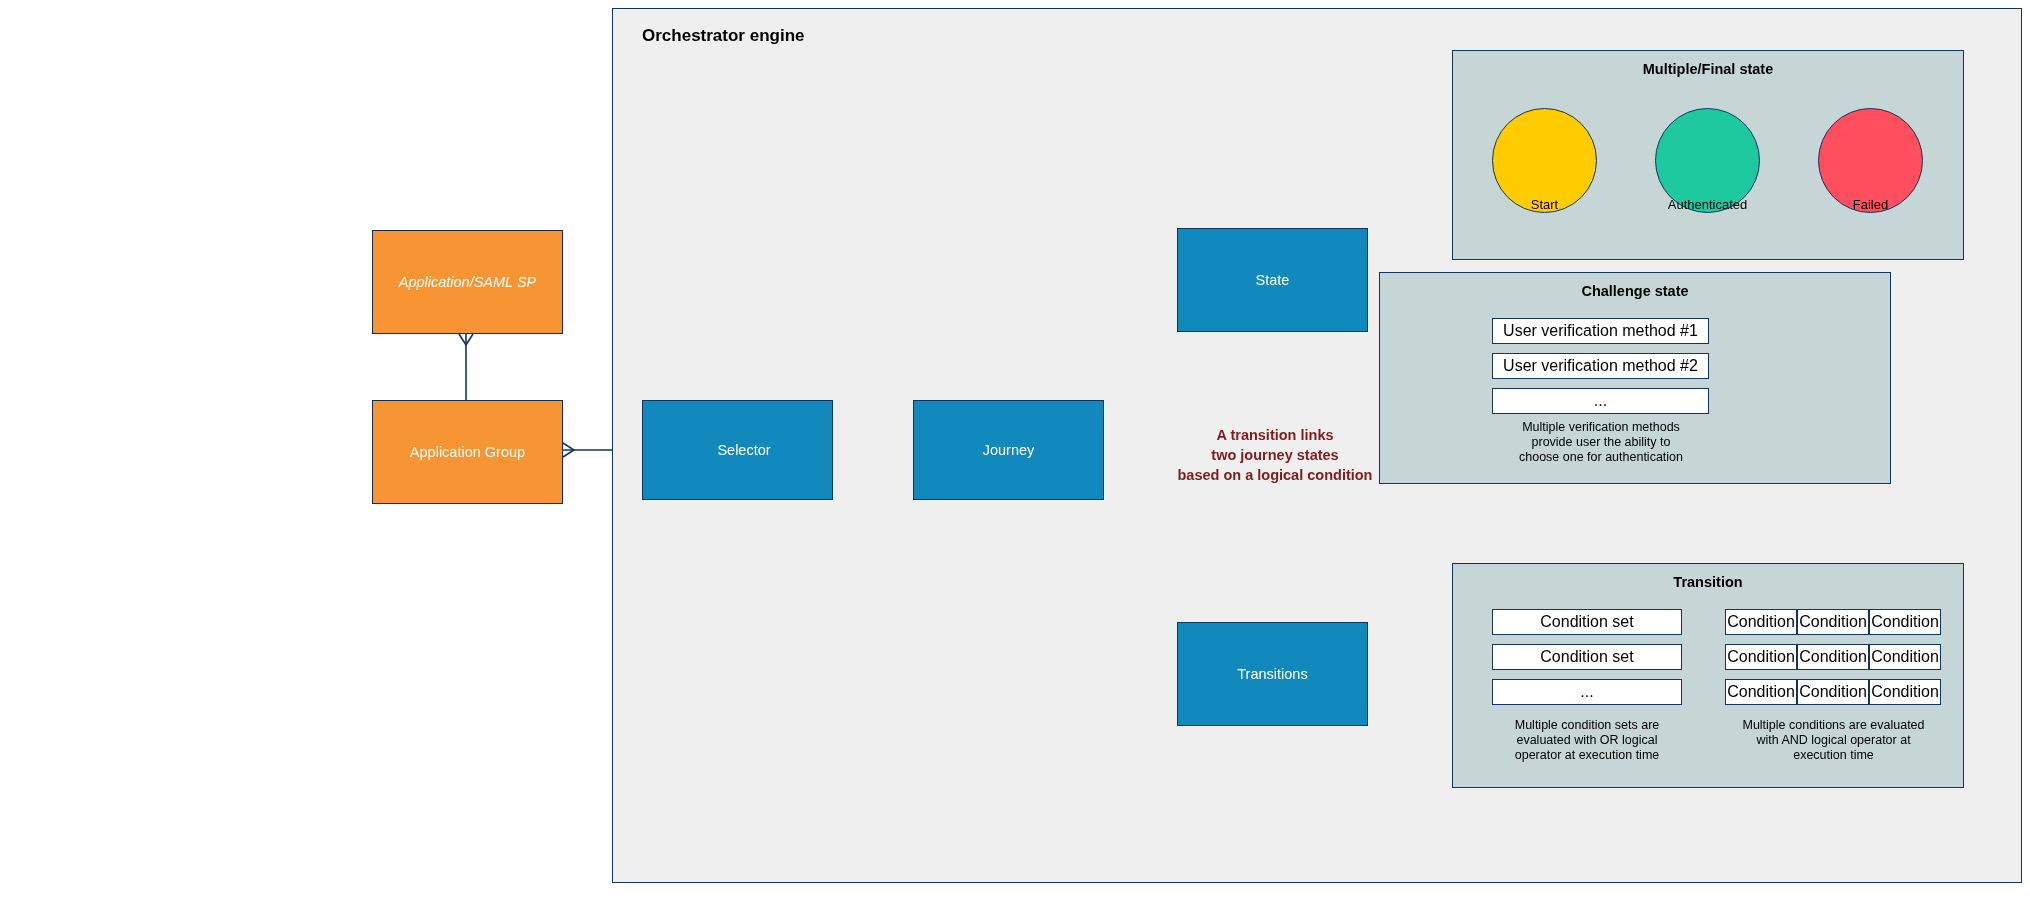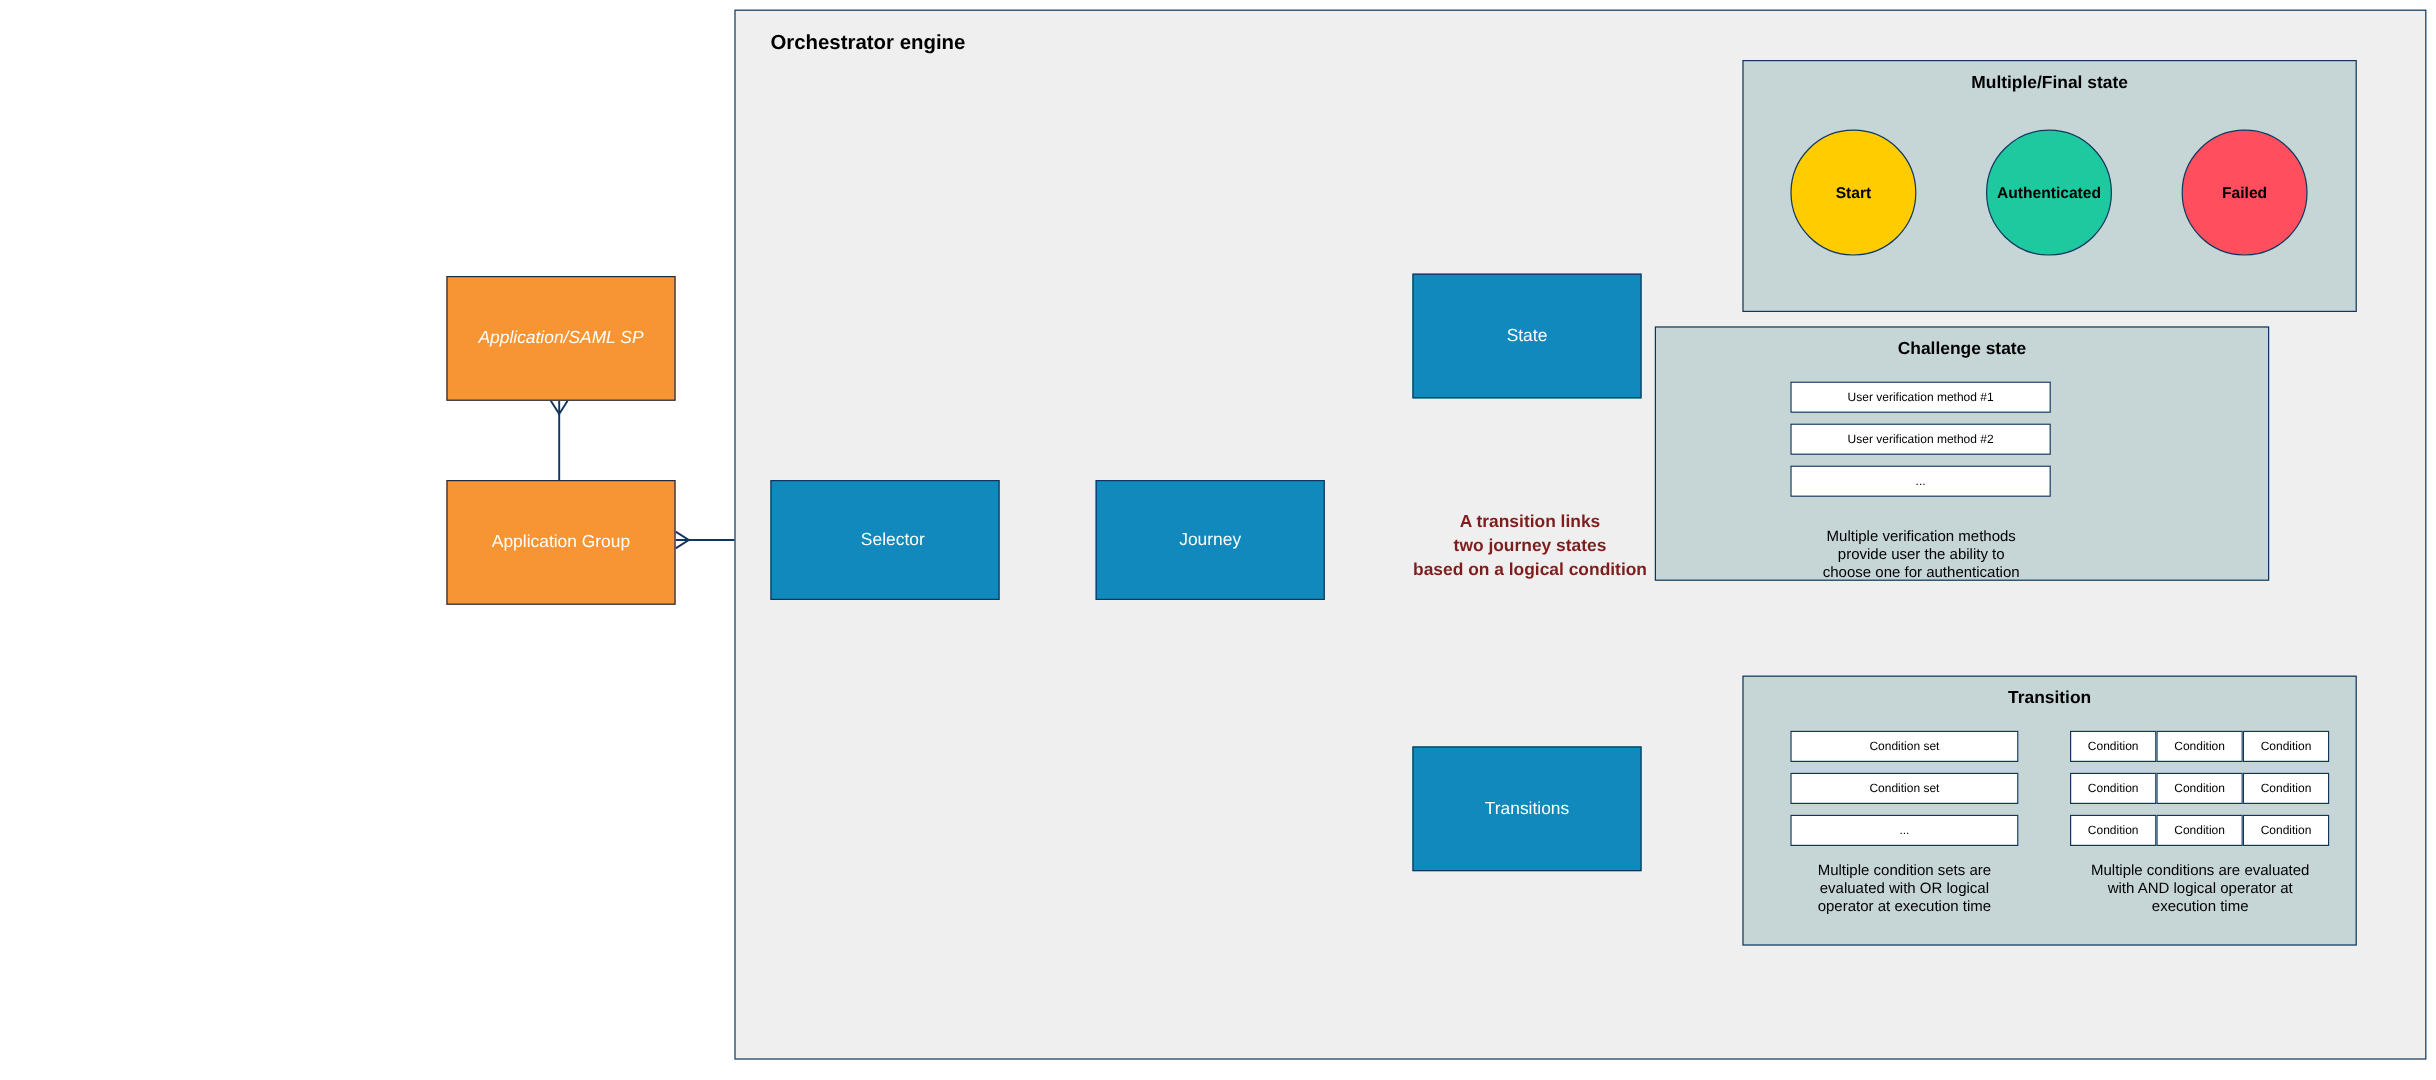--- a/index.html
+++ b/index.html
@@ -72,36 +72,36 @@
     font-weight: bold;
     color: #000000;
     top: 10px;
     left: 0;
   }
   .circle {
     position: absolute;
     border-radius: 50%;
     border: 1.5px solid #10365e;
     display: flex;
-    align-items: center;
+    align-items: flex-end;
     justify-content: center;
     font-size: 13px;
-    font-weight: bold;
+    font-weight: normal;
     color: #000000;
     box-sizing: border-box;
   }
   .white-row {
     position: absolute;
     box-sizing: border-box;
     background: #ffffff;
     border: 1.5px solid #10365e;
     display: flex;
     align-items: center;
     justify-content: center;
-    font-size: 10px;
+    font-size: 16px;
     color: #000000;
   }
   .caption {
     position: absolute;
     text-align: center;
     font-size: 12.5px;
     line-height: 15px;
     color: #000000;
   }
   .center-note {
@@ -192,21 +192,21 @@
 </div>
 <div class="white-row" style="left:1492px; top:318px; width:217px; height:26px;">
   <span>User verification method #1</span>
 </div>
 <div class="white-row" style="left:1492px; top:353px; width:217px; height:26px;">
   <span>User verification method #2</span>
 </div>
 <div class="white-row" style="left:1492px; top:388px; width:217px; height:26px;">
   <span>...</span>
 </div>
-<div class="caption" style="left:1480px; top:440px; width:242px; white-space:pre-line;">Multiple verification methods
+<div class="caption" style="left:1480px; top:420px; width:242px; white-space:pre-line;">Multiple verification methods
 provide user the ability to
 choose one for authentication</div>
 
 <div class="panel" style="left:1452px; top:563px; width:512px; height:225px;">
   <div class="panel-title">Transition</div>
 </div>
 
 <div class="white-row" style="left:1492px; top:609px; width:190px; height:26px;">
   <span>Condition set</span>
 </div>

